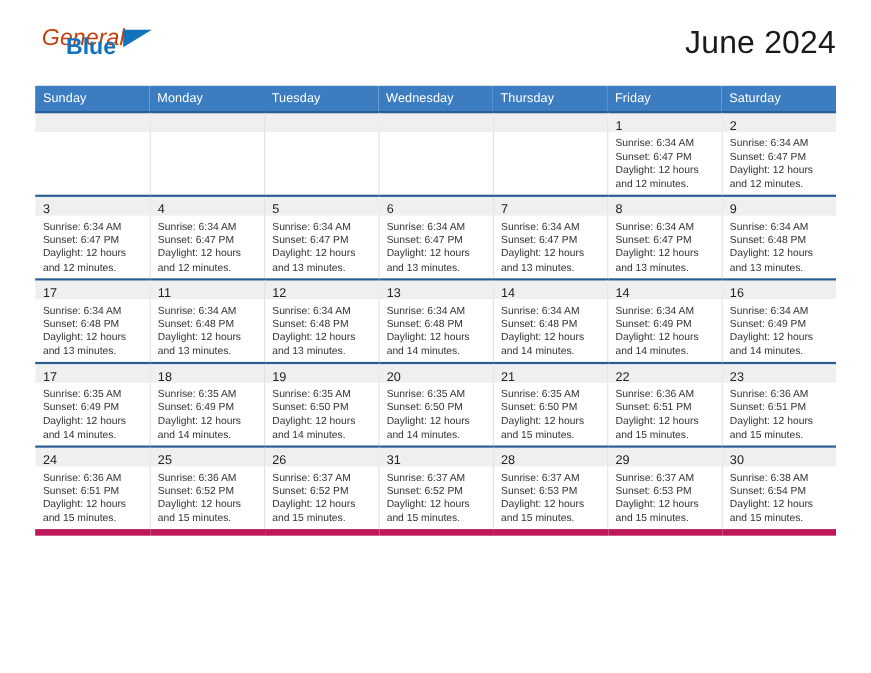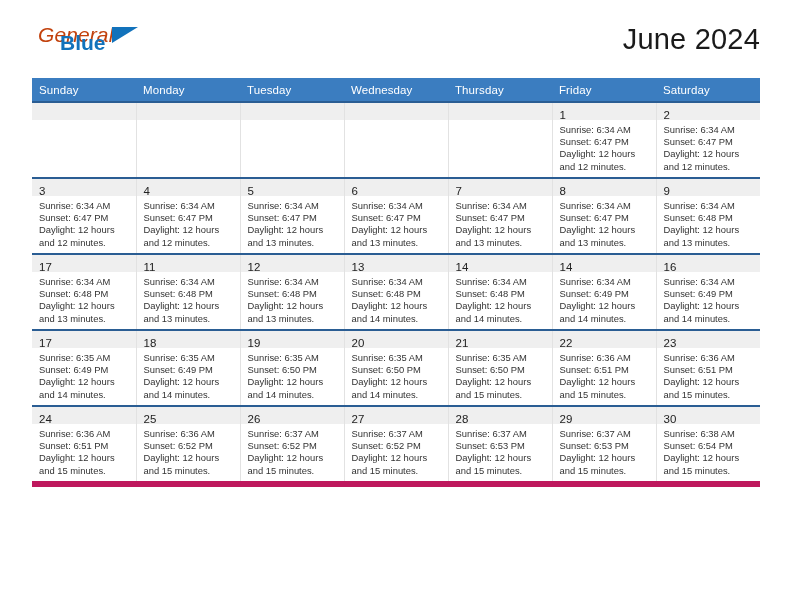--- a/index.html
+++ b/index.html
@@ -495,21 +495,21 @@
               <div class="day-body">
                 <div class="day-line">Sunrise: 6:37 AM</div>
                 <div class="day-line">Sunset: 6:52 PM</div>
                 <div class="day-line">Daylight: 12 hours</div>
                 <div class="day-line">and 15 minutes.</div>
               </div>
             </div>
           </td>
           <td>
             <div class="daycell">
-              <div class="daynum-band"><span class="daynum">27</span></div>
+              <div class="daynum-band"><span class="daynum">31</span></div>
               <div class="day-body">
                 <div class="day-line">Sunrise: 6:37 AM</div>
                 <div class="day-line">Sunset: 6:52 PM</div>
                 <div class="day-line">Daylight: 12 hours</div>
                 <div class="day-line">and 15 minutes.</div>
               </div>
             </div>
           </td>
           <td>
             <div class="daycell">

